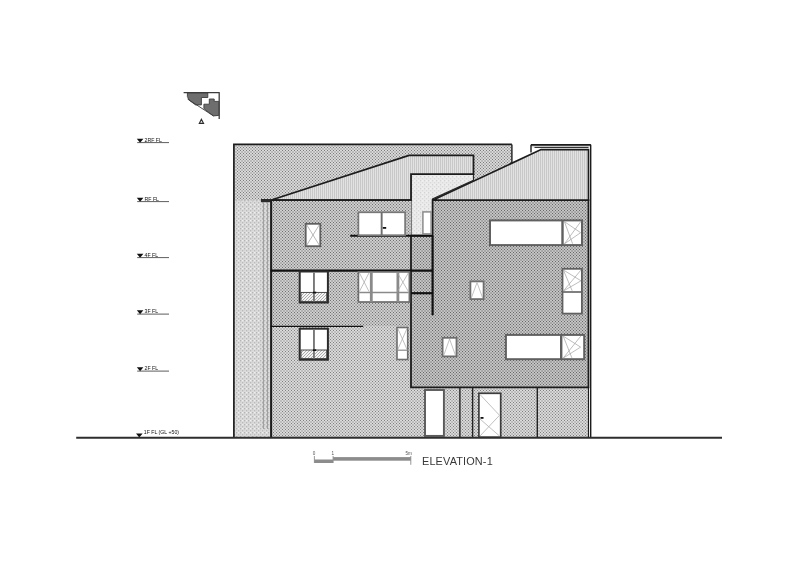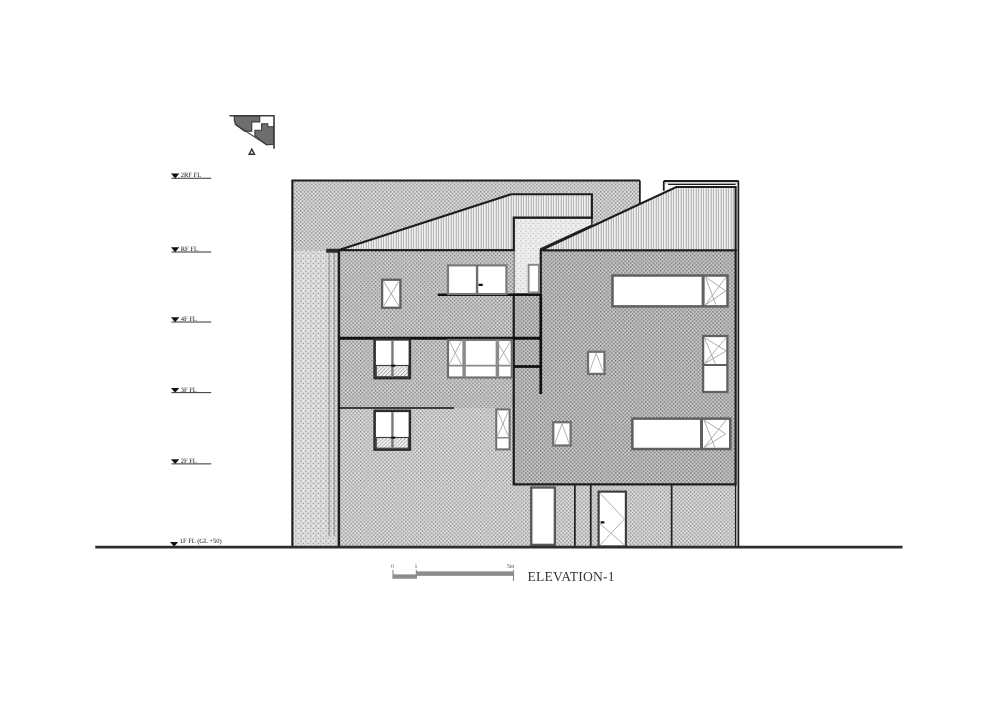--- a/index.html
+++ b/index.html
@@ -1,16 +1,16 @@
 <!DOCTYPE html>
 <html><head>
 <meta charset="utf-8">
 <style>
 html,body{margin:0;padding:0;background:#ffffff;-webkit-font-smoothing:antialiased;}
-#page{width:800px;height:566px;position:relative;font-family:Liberation Serif, serif;opacity:0.999;transform:translateZ(0);}
+#page{width:800px;height:566px;position:relative;font-family:Liberation Sans, sans-serif;opacity:0.999;transform:translateZ(0);}
 </style>
 </head>
 <body>
 <div id="page">
 <svg width="800" height="566" viewBox="0 0 800 566">
 <defs>
 <pattern id="patbg" width="4" height="4" patternUnits="userSpaceOnUse">
 <rect width="4" height="4" fill="#dcdcdc"></rect>
 <rect x="0.2" y="0.3" width="1" height="1" fill="#969696"></rect>
 <rect x="2.2" y="2.3" width="1" height="1" fill="#a0a0a0"></rect>

